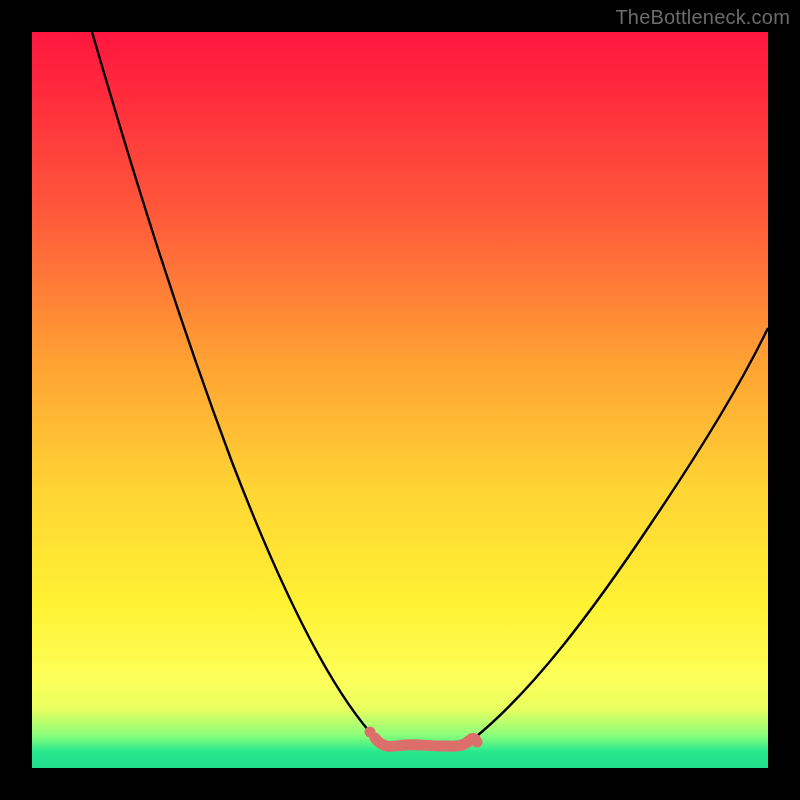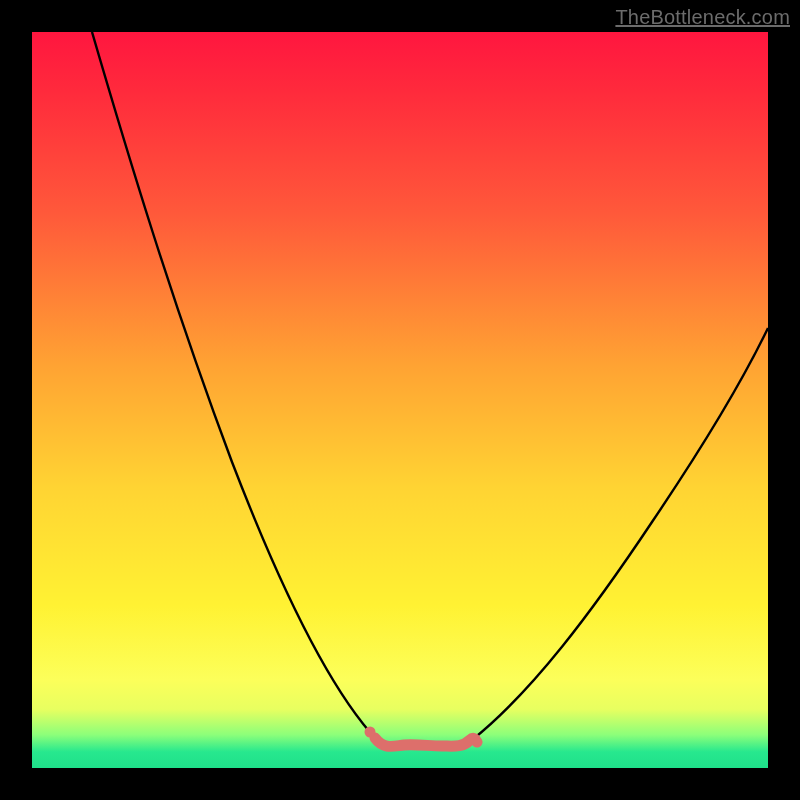--- a/index.html
+++ b/index.html
@@ -42,21 +42,20 @@
     );
   }
   .watermark {
     position: absolute;
     top: 6px;
     right: 10px;
     color: #6c6c6c;
     font-size: 20px;
     font-weight: 500;
     letter-spacing: 0.2px;
-    text-decoration: underline;
   }
   svg.curve {
     position: absolute;
     left: 0;
     top: 0;
     width: 736px;
     height: 736px;
   }
 </style>
 </head>

